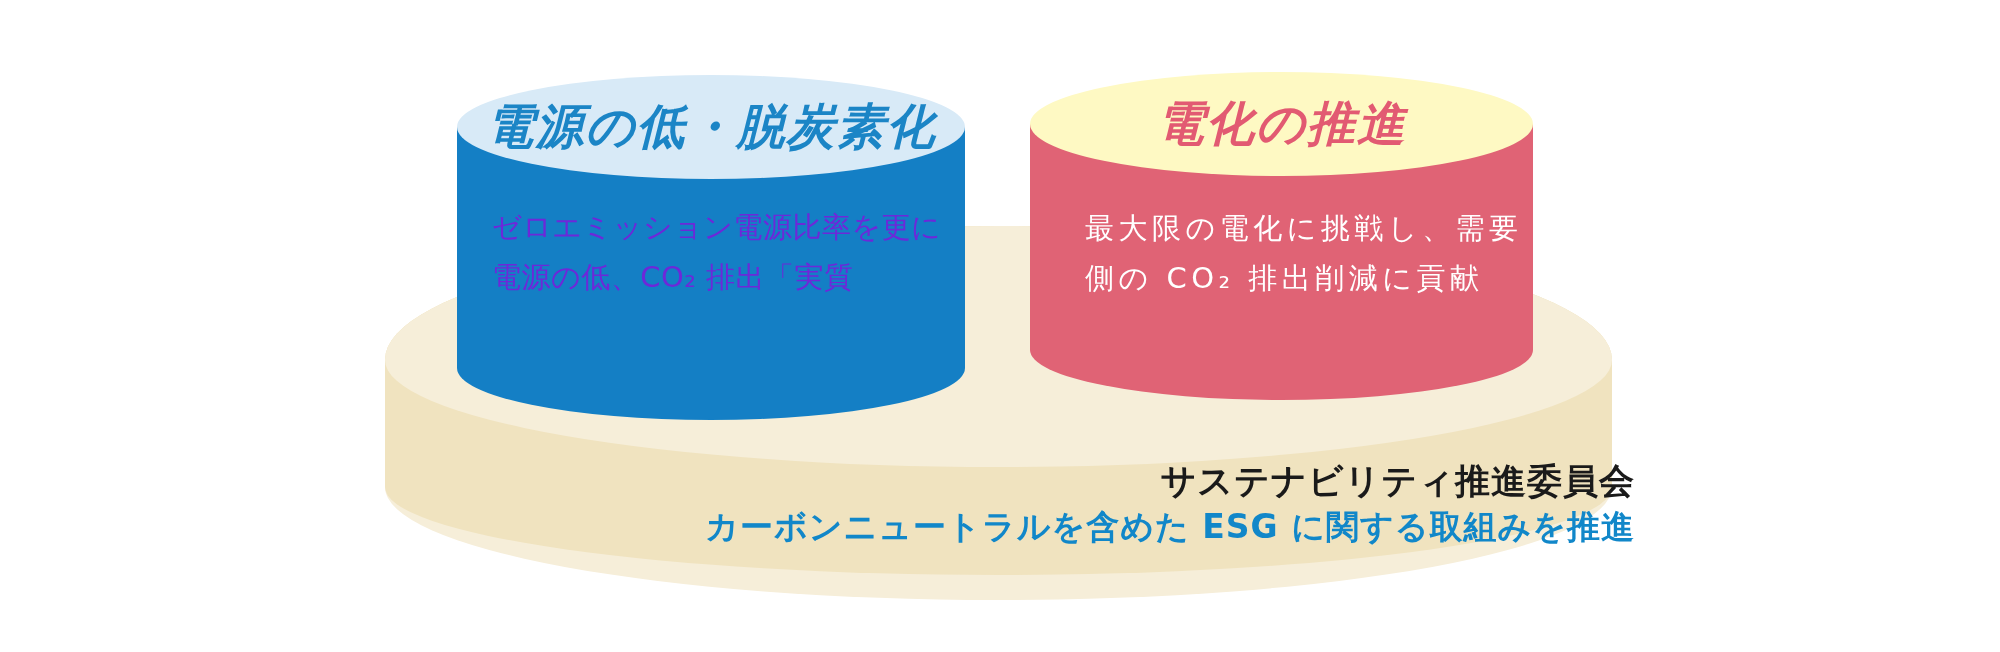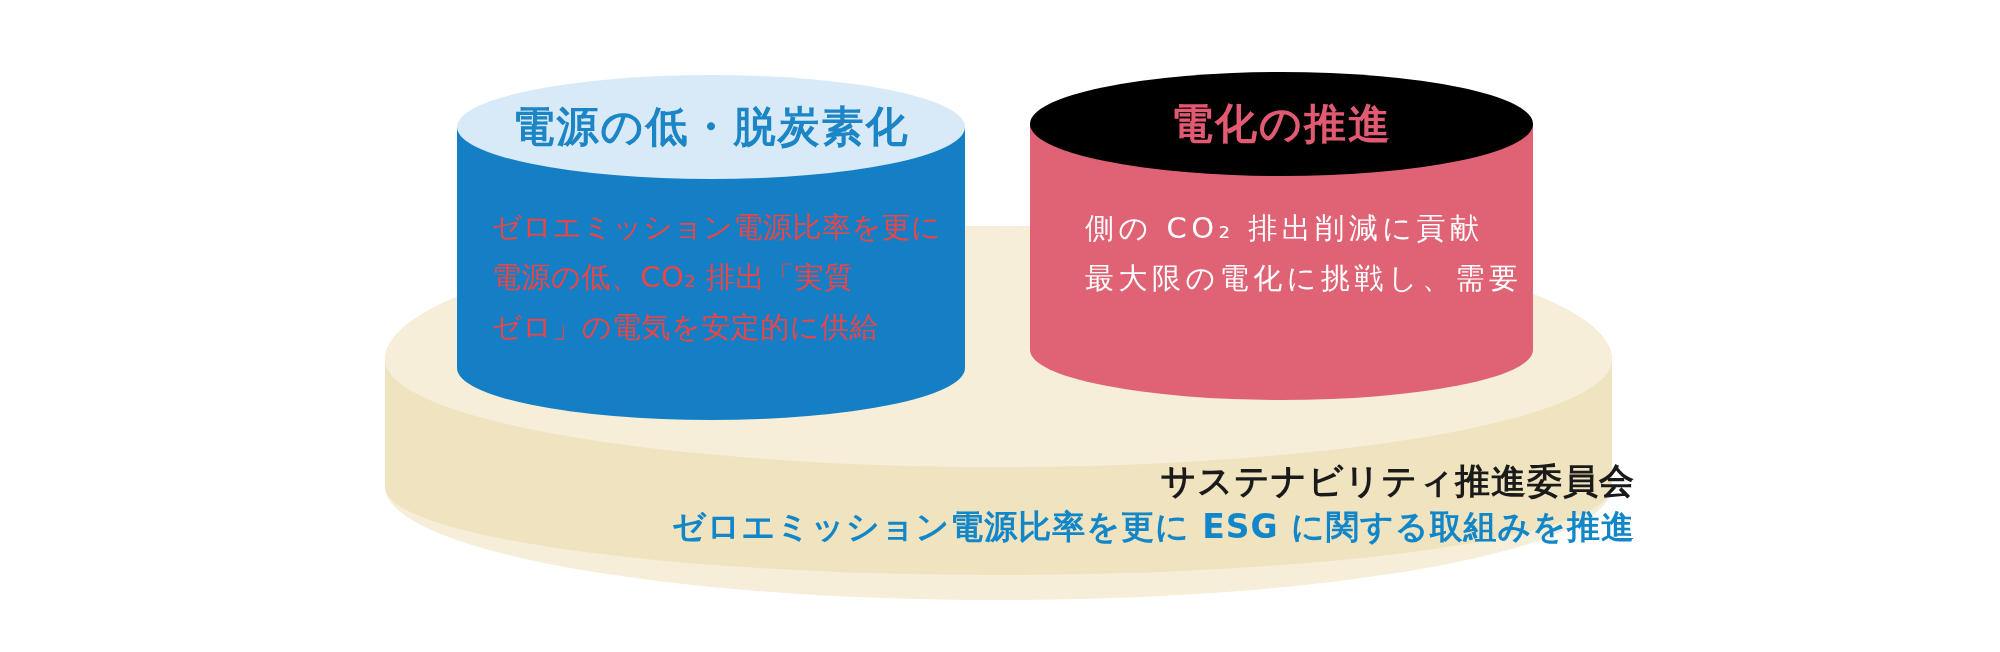--- a/index.html
+++ b/index.html
@@ -25,21 +25,21 @@
     left:385px; top:226px; width:1227px; height:241px;
     border-radius:50% 50% 50% 50% / 134px 134px 107px 107px;
   }
 
   
   .pl-top{
     display:flex; align-items:center; justify-content:center;
     border-radius:50%;
   }
   .pl-title{
-    font-size:42px; font-weight:700; letter-spacing:2px; white-space:nowrap;
+    font-size:48px; font-weight:700; letter-spacing:2px; white-space:nowrap;font-style:italic;
   }
   .pl-desc{white-space:nowrap;}
   .pl-line{font-size:29px; line-height:50px; font-weight:400;}
 
   .pillar-left .pl-body{
     left:457px; top:127px; width:508px; height:293px;
     border-radius:0 0 50% 50% / 0 0 52px 52px;
   }
   .pillar-left .pl-top{ left:457px; top:75px; width:508px; height:104px; }
   .pillar-left .pl-desc{ left:492px; top:202px; width:460px; letter-spacing:0.5px; }
@@ -65,36 +65,35 @@
 
   <div class="abs base-bottom" style="background-color: rgb(246, 238, 217);"></div>
   <div class="abs base-side" style="background-color: rgb(240, 227, 191);"></div>
   <div class="abs base-top" style="background-color: rgb(246, 238, 217);"></div>
 
   <div class="pillar-left">
     <div class="abs pl-body" style="background-color: rgb(20, 127, 197);"></div>
     <div class="abs pl-top" style="background-color: rgb(216, 234, 247);">
       <span class="pl-title" style="color: rgb(27, 133, 198);">電源の低・脱炭素化</span>
     </div>
-    <div class="abs pl-desc" style="color: #ef4444;">
+    <div class="abs pl-desc" style="color: #6d28d9;">
       <div class="pl-line">ゼロエミッション電源比率を更に</div>
       <div class="pl-line">電源の低、CO₂ 排出「実質</div>
-      <div class="pl-line">ゼロ」の電気を安定的に供給</div>
     </div>
   </div>
 
   <div class="pillar-right">
     <div class="abs pl-body" style="background-color: rgb(224, 99, 117);"></div>
-    <div class="abs pl-top" style="background-color: #000000;">
+    <div class="abs pl-top" style="background-color: #fef9c3;">
       <span class="pl-title" style="color: rgb(226, 90, 114);">電化の推進</span>
     </div>
     <div class="abs pl-desc" style="color: rgb(255, 255, 255);">
+      <div class="pl-line">最大限の電化に挑戦し、需要</div>
       <div class="pl-line">側の CO₂ 排出削減に貢献</div>
-      <div class="pl-line">最大限の電化に挑戦し、需要</div>
     </div>
   </div>
 
   <div class="abs base-text">
     <div class="base-title" style="color: rgb(26, 26, 26);">サステナビリティ推進委員会</div>
-    <div class="base-subtitle" style="color: rgb(17, 135, 201);">ゼロエミッション電源比率を更に ESG に関する取組みを推進</div>
+    <div class="base-subtitle" style="color: rgb(17, 135, 201);">カーボンニュートラルを含めた ESG に関する取組みを推進</div>
   </div>
 
 </div>
 
 </body></html>

